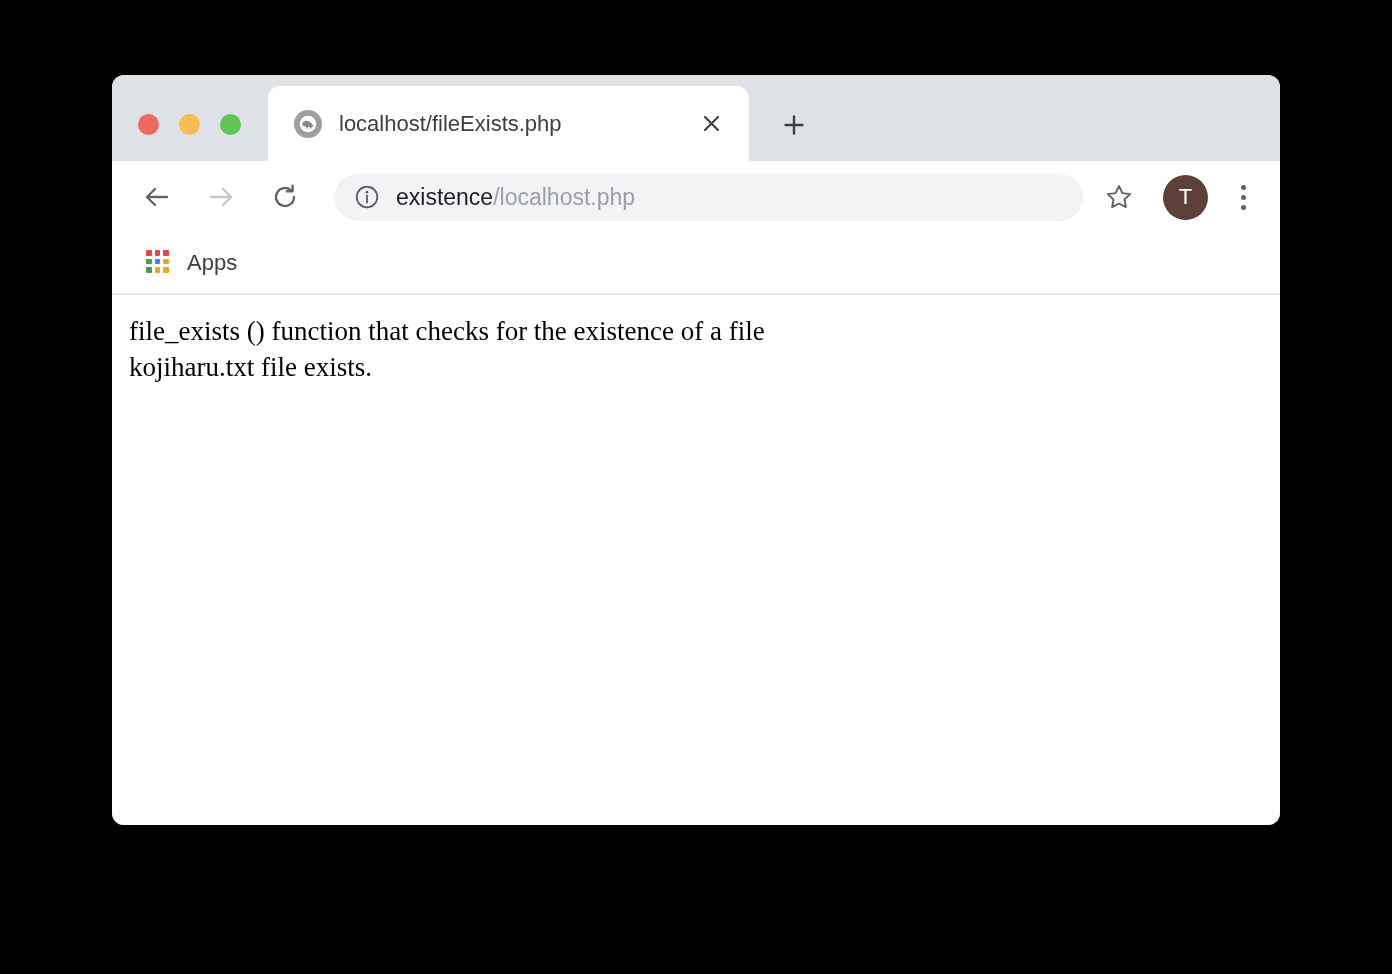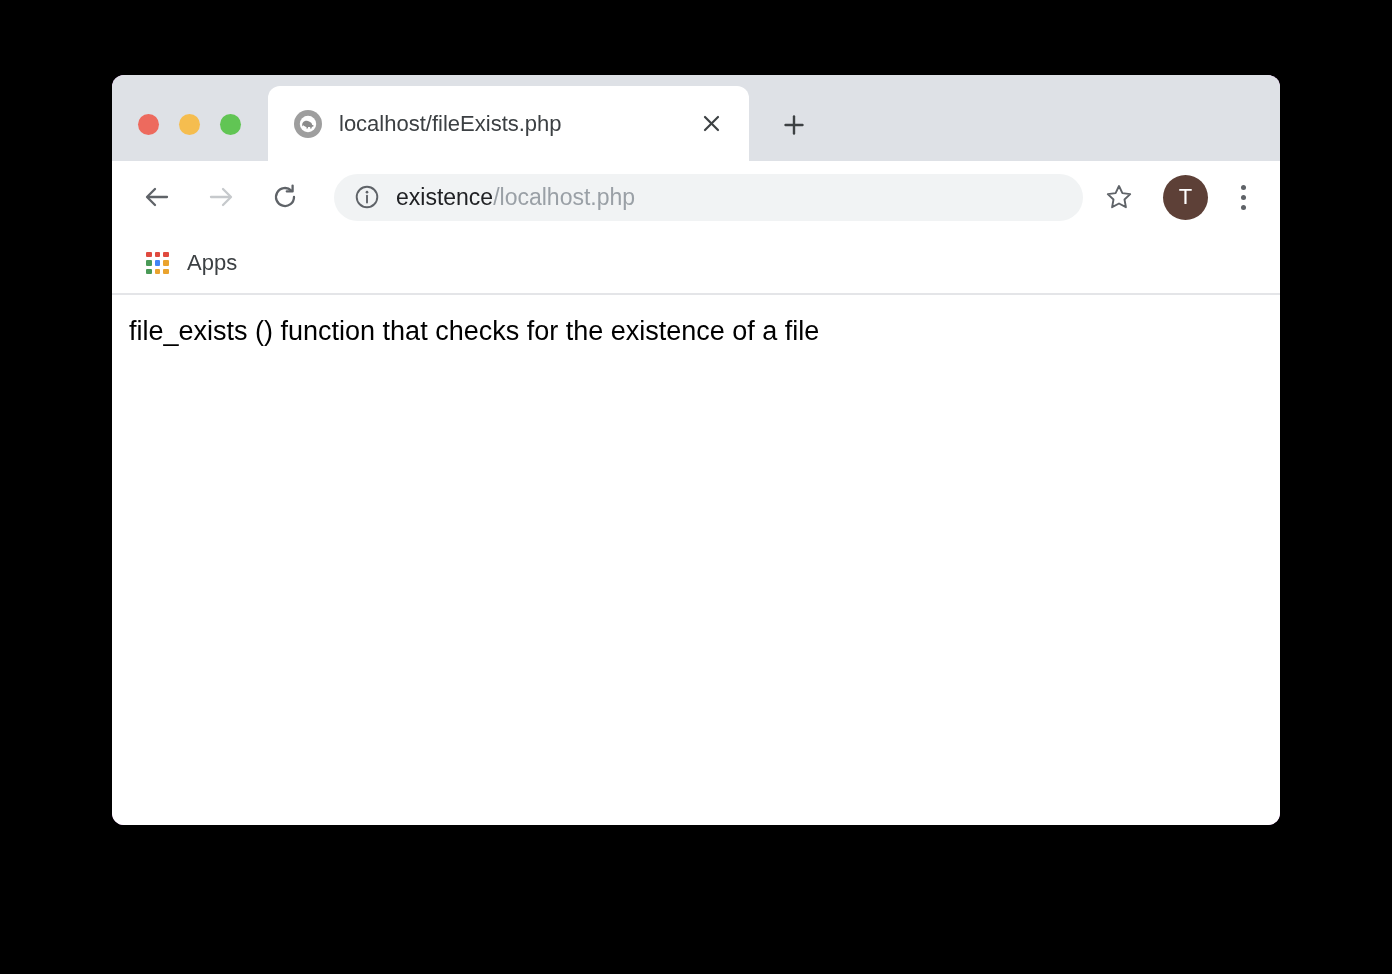--- a/index.html
+++ b/index.html
@@ -212,21 +212,21 @@
     background: #ffffff;
     border-bottom: 2px solid #e4e5e8;
     display: flex;
     align-items: center;
     box-sizing: border-box;
   }
 
   #apps-shortcut {
     margin-left: 26px;
     display: flex;
-    align-items: center;
+    align-items: flex-start;
     gap: 18px;
     padding: 5px 8px;
     border-radius: 5px;
     cursor: pointer;
   }
 
   #apps-grid-icon {
     width: 23px;
     height: 23px;
     display: grid;
@@ -242,21 +242,21 @@
   }
 
   
   #page-content {
     background: #ffffff;
     height: 530px;
     padding: 18px 0 0 17px;
     box-sizing: border-box;
   }
   #page-content .line {
-    font-family: Liberation Sans, sans-serif;
+    font-family: Liberation Serif, serif;
     font-size: 27px;
     line-height: 36px;
     color: #000000;
     white-space: pre;
   }
 </style>
 </head>
 <body>
 
 <div id="browser-window">
@@ -358,15 +358,16 @@
           <i style="background: rgb(74, 154, 87);"></i>
           <i style="background: rgb(234, 163, 46);"></i>
           <i style="background: rgb(234, 163, 46);"></i>
       </span>
       <span id="apps-label">Apps</span>
     </div>
   </div>
 
   <div id="page-content">
     <div class="line">file_exists () function that checks for the existence of a file</div>
+    <div class="line">kojiharu.txt file exists.</div>
   </div>
 
 </div>
 
 </body></html>

